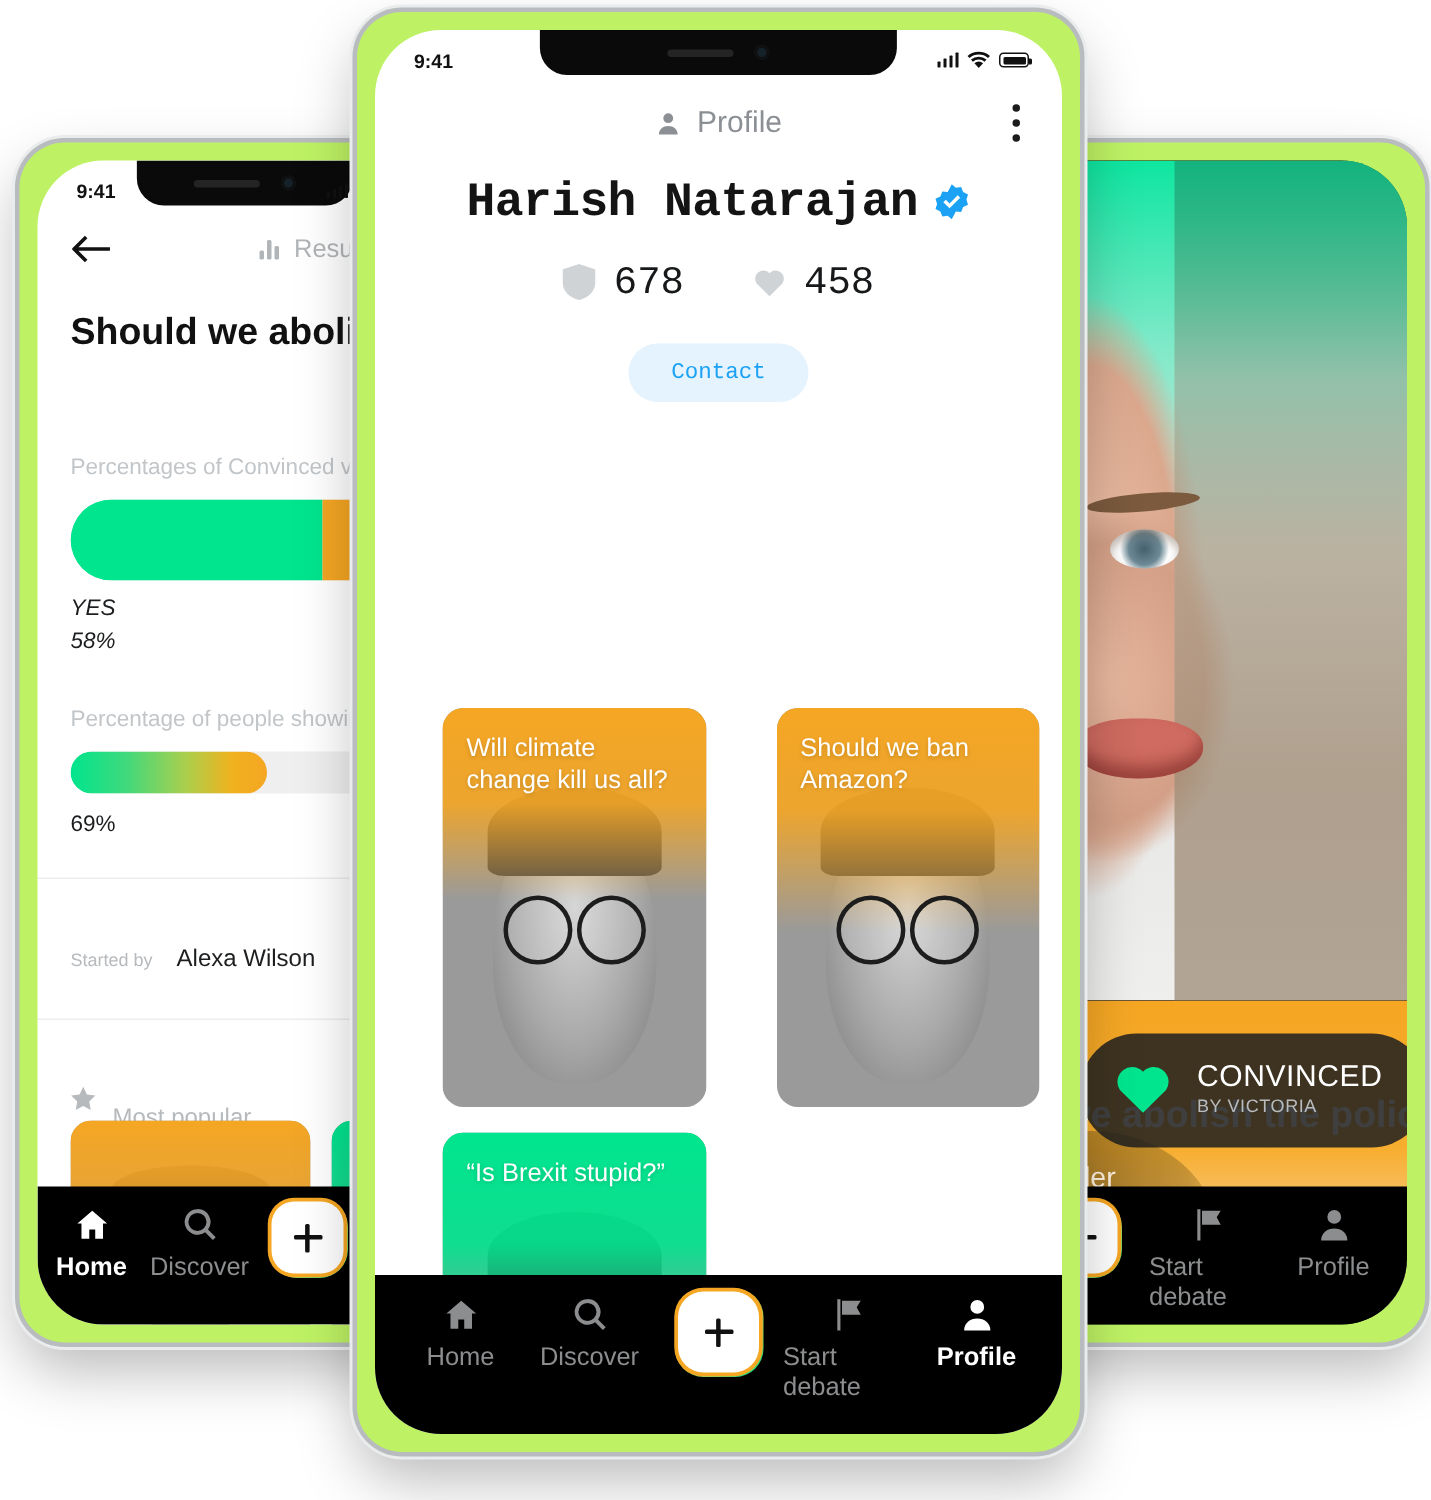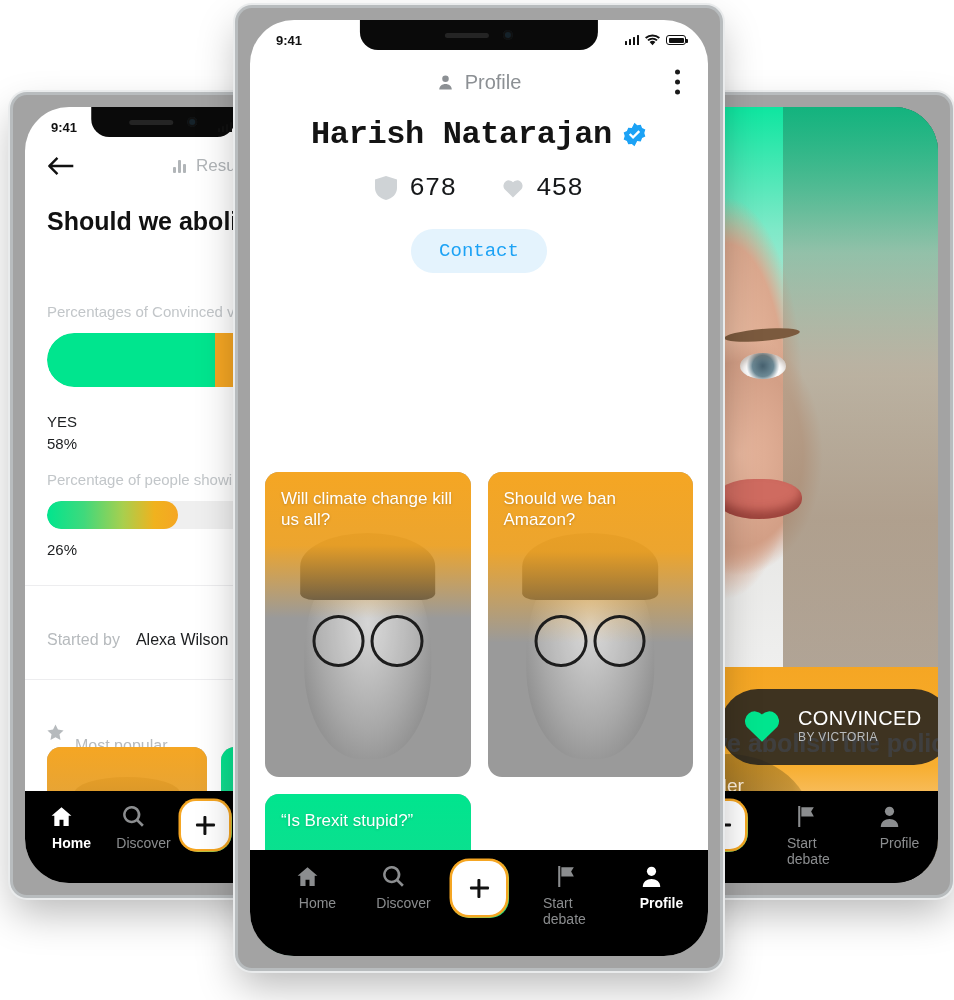--- a/index.html
+++ b/index.html
@@ -6,22 +6,22 @@
   html,body{
     width:954px; height:1000px; overflow:hidden;
     background:#ffffff;
     font-family:"Liberation Sans", sans-serif;
   }
   #stage{ position:relative; width:954px; height:1000px; }
 
   
   .phone{
     position:absolute;
-    background:#a3a3a3;
-    border-radius:14px;
+    background:#bef264;
+    border-radius:30px;
     box-shadow:
       0 0 0 3px #b8bcbe,
       0 0 0 5px #e9ebec,
       0 18px 40px rgba(0,0,0,.28);
     overflow:hidden;
   }
   .screen{
     position:absolute; inset:12px;
     border-radius:44px;
     overflow:hidden;
@@ -84,39 +84,40 @@
   }
   .verified{ width:25px; height:25px; display:inline-block; }
   .psub{ margin-top:11px; font-size:18px; color:#a7abaf; }
   .pstats{ margin-top:20px; display:flex; justify-content:center; gap:46px;
            align-items:center; }
   .pstat{ display:flex; align-items:center; gap:12px; }
   .pstat .num{ font-size:26px; color:#16181a; }
   .shield-ic,.heart-ic{ width:22px;height:24px;display:block;fill:#cfd3d6; }
   .contact-btn{
     margin-top:26px; display:inline-block; background:#e4f3fd; color:#1ca2f5;
-    border:none; font-size:19px; padding:11px 28px; border-radius:22px;
+    border:none; font-size:15px; padding:11px 28px; border-radius:22px;
     cursor:pointer; font-family:inherit;
   }
 
   .tabs-row{ position:absolute; top:368px; left:0; right:0;
              border-bottom:1px solid #eceef0; height:52px; }
   .tab-lbl{ position:absolute; left:0; right:0; top:0; text-align:center;
             font-size:20px; color:#1b1d1f; font-weight:bold; }
   .tab-underline{ position:absolute; bottom:-2px; left:50%; transform:translateX(-50%);
             width:202px; height:4px; background:#111; border-radius:3px; }
 
   .vid-grid{
     position:absolute; top:440px; left:0; right:0; bottom:0;
     padding:12px 15px 0 15px;
     display:grid; grid-template-columns:1fr 1fr; gap:17px;
   }
   .vid-card{
-    position:relative; height:305px; border-radius:14px; overflow:hidden;
+    position:relative; height:266px; border-radius:14px; overflow:hidden;
     cursor:pointer;
+    margin-left:30px;
   }
   .vid-card .vbg{ position:absolute; inset:0; }
   .vid-card .vtint{ position:absolute; inset:0; }
   .vid-card .vtitle{
     position:absolute; top:16px; left:16px; right:14px;
     color:#fff; font-size:17px; line-height:1.26; font-weight:500;
     text-shadow:0 1px 3px rgba(0,0,0,.18);
   }
 
   
@@ -134,21 +135,21 @@
      background:rgba(255,255,255,.12); }
   .glasses::before{ left:0 } .glasses::after{ right:0 }
 
   .mid-nav{
     position:absolute; left:0; right:0; bottom:0; height:106px; background:#000;
     display:flex; align-items:flex-start; justify-content:space-around;
     padding:14px 14px 0 14px; z-index:10;
   }
   .navitem{ display:flex; flex-direction:column; align-items:center; gap:6px;
             width:88px; cursor:pointer; }
-  .navitem .nlbl{ font-size:14px; color:#8b8d8f;margin-left:21px; }
+  .navitem .nlbl{ font-size:17px; color:#8b8d8f; }
   .navitem.active .nlbl{ color:#fff; font-weight:bold; }
   .navitem svg{ width:25px; height:25px; fill:#8b8d8f; display:block; }
   .navitem.active svg{ fill:#fff; }
   .plus-btn{
     width:48px;height:48px;border-radius:14px;background:#fff;
     display:flex;align-items:center;justify-content:center;cursor:pointer;
     box-shadow:0 0 0 3px #fff, 0 0 0 5.5px #f5a623;
     position:relative;
   }
   .plus-btn::after{
@@ -183,21 +184,21 @@
   .bar-outer{ position:absolute; left:22px; height:54px; border-radius:27px;
               background:#efefef; overflow:hidden; }
   .bar-yes{ position:absolute; left:0; top:0; bottom:0; background:#00e58e;
             border-radius:27px 0 0 27px; }
   .bar-no{ position:absolute; top:0; bottom:0; background:#f5a623; }
   .bar-grad{ position:absolute; left:0; top:0; bottom:0; border-radius:27px;
     background:linear-gradient(90deg,#00e58e 0%,#3fd97c 28%,#a8cf4e 58%,#f0b21e 82%,#f5a623 100%); }
   .bar-cap{ position:absolute; left:22px; font-size:15px; color:#1c1e20; line-height:1.45; }
   .l-divider{ position:absolute; left:0; right:0; height:1px; background:#ededef; }
   .l-startedby{ position:absolute; left:22px; display:flex; align-items:center; gap:16px; }
-  .l-startedby .sb-k{ font-size:16px; color:#b6babd; }
+  .l-startedby .sb-k{ font-size:12px; color:#b6babd; }
   .l-startedby .sb-v{ font-size:16px; color:#1c1e20; }
   .l-mostpop{ position:absolute; left:22px; display:flex; align-items:center; gap:11px; }
   .l-mostpop .mp-lbl{ font-size:16px; color:#b6babd;margin-top:28px; }
   .star-ic{ width:17px;height:17px;fill:#b6babd;display:block; }
   .l-cards{ position:absolute; left:22px; right:0; display:flex; gap:14px; }
   .l-card{ width:160px; height:150px; border-radius:14px; overflow:hidden;
            position:relative; flex:none; }
   .l-nav{ position:absolute; left:0; right:0; bottom:0; height:92px; background:#000;
           display:flex; align-items:flex-start; padding:13px 0 0 0; z-index:10; }
   .l-nav .navitem{ width:72px; }
@@ -299,30 +300,30 @@
         </div>
       </div>
 
       <div class="l-question">Should we abolish the police?</div>
 
       <div class="l-seclbl" style="top:196px;">Percentages of Convinced viewers</div>
       <div class="bar-outer" style="top:226px; width:290px;">
         <div class="bar-yes" style="width:58%;"></div>
         <div class="bar-no" style="left:58%; right:0;"></div>
       </div>
-      <div class="bar-cap" style="top:304px;">
+      <div class="bar-cap" style="top:288px;font-style:italic;">
         <div>YES</div>
         <div>58%</div>
       </div>
 
       <div class="l-seclbl" style="top:364px;">Percentage of people showing up</div>
       <div class="bar-outer" style="top:394px; width:290px; height:28px; border-radius:14px;">
         <div class="bar-grad" style="width:45%; border-radius:14px;"></div>
       </div>
-      <div class="bar-cap" style="top:432px;">26%</div>
+      <div class="bar-cap" style="top:432px;">69%</div>
 
       <div class="l-divider" style="top:478px;"></div>
       <div class="l-startedby" style="top:524px;">
         <div class="sb-k">Started by</div>
         <div class="sb-v">Alexa Wilson</div>
       </div>
       <div class="l-divider" style="top:572px;"></div>
 
       <div class="l-mostpop" style="top:602px;">
         <svg class="star-ic" viewBox="0 0 20 19">

